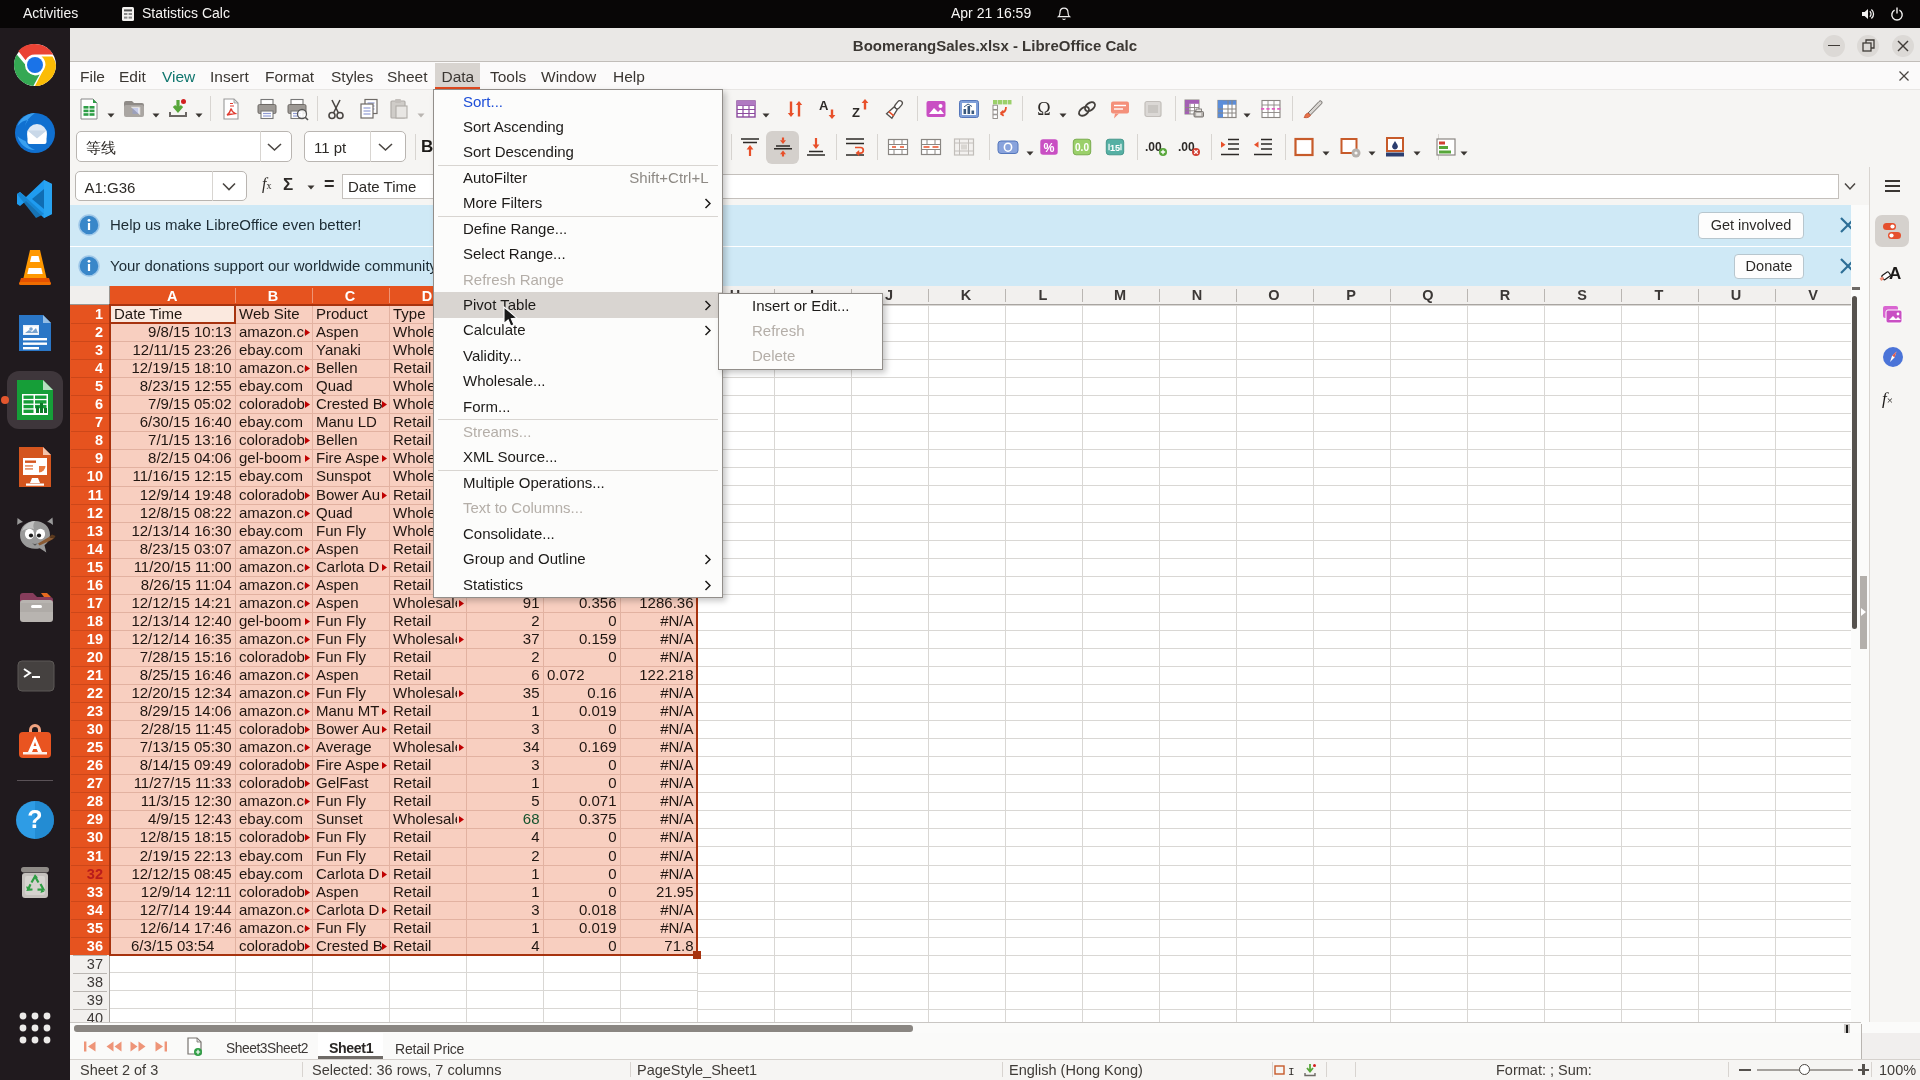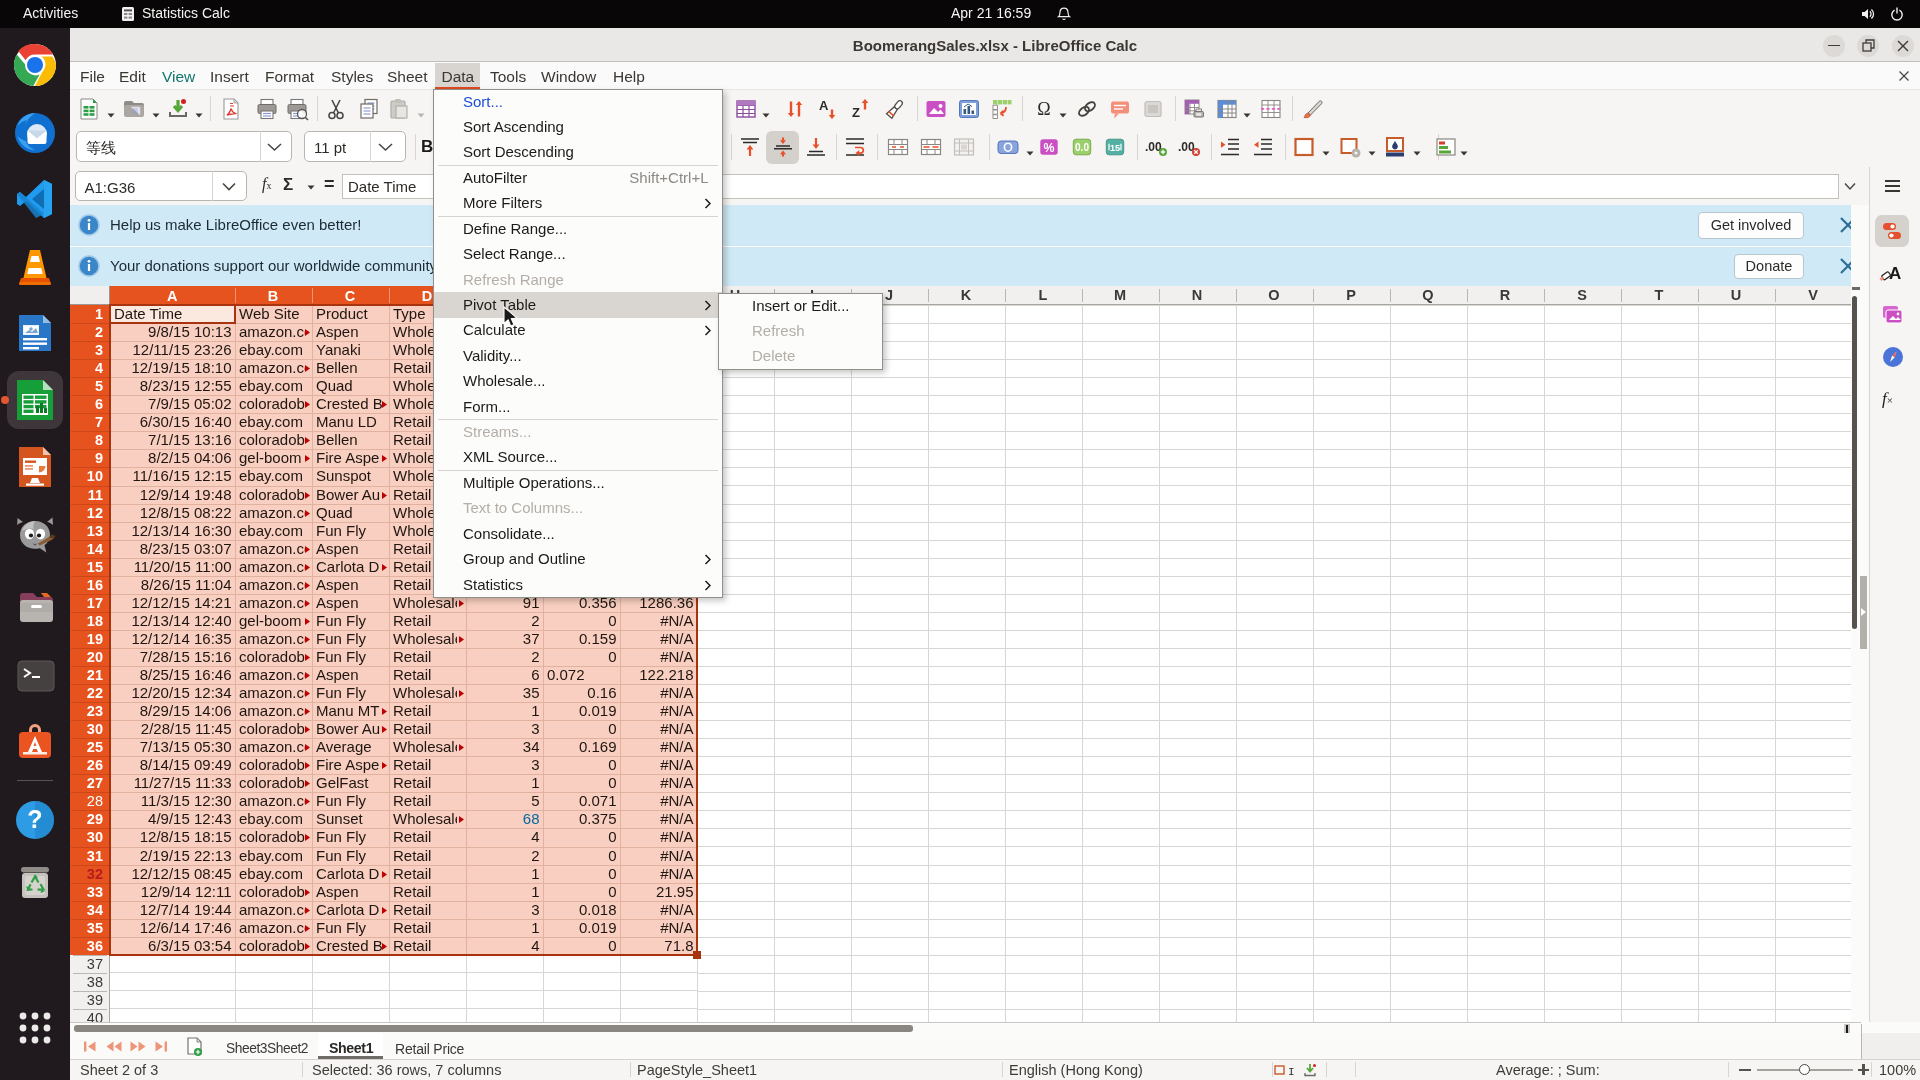--- a/index.html
+++ b/index.html
@@ -691,21 +691,21 @@
 <div class="ab" style="left:70px;top:702.1px;width:33px;height:18.05px;color:#fff;font-size:14.5px;font-weight:bold;text-align:right;line-height:18.05px">23</div>
 <div class="ab" style="left:71px;top:720.1500000000001px;width:38px;height:1px;background:rgba(120,30,5,0.22)"></div>
 <div class="ab" style="left:70px;top:720.1500000000001px;width:33px;height:18.05px;color:#fff;font-size:14.5px;font-weight:bold;text-align:right;line-height:18.05px">30</div>
 <div class="ab" style="left:71px;top:738.2px;width:38px;height:1px;background:rgba(120,30,5,0.22)"></div>
 <div class="ab" style="left:70px;top:738.2px;width:33px;height:18.05px;color:#fff;font-size:14.5px;font-weight:bold;text-align:right;line-height:18.05px">25</div>
 <div class="ab" style="left:71px;top:756.25px;width:38px;height:1px;background:rgba(120,30,5,0.22)"></div>
 <div class="ab" style="left:70px;top:756.25px;width:33px;height:18.05px;color:#fff;font-size:14.5px;font-weight:bold;text-align:right;line-height:18.05px">26</div>
 <div class="ab" style="left:71px;top:774.3px;width:38px;height:1px;background:rgba(120,30,5,0.22)"></div>
 <div class="ab" style="left:70px;top:774.3px;width:33px;height:18.05px;color:#fff;font-size:14.5px;font-weight:bold;text-align:right;line-height:18.05px">27</div>
 <div class="ab" style="left:71px;top:792.35px;width:38px;height:1px;background:rgba(120,30,5,0.22)"></div>
-<div class="ab" style="left:70px;top:792.35px;width:33px;height:18.05px;color:#fff;font-size:14.5px;font-weight:normal;text-align:right;line-height:18.05px">28</div>
+<div class="ab" style="left:70px;top:792.35px;width:33px;height:18.05px;color:#fff;font-size:14.5px;font-weight:bold;text-align:right;line-height:18.05px">28</div>
 <div class="ab" style="left:71px;top:810.4000000000001px;width:38px;height:1px;background:rgba(120,30,5,0.22)"></div>
 <div class="ab" style="left:70px;top:810.4000000000001px;width:33px;height:18.05px;color:#fff;font-size:14.5px;font-weight:bold;text-align:right;line-height:18.05px">29</div>
 <div class="ab" style="left:71px;top:828.45px;width:38px;height:1px;background:rgba(120,30,5,0.22)"></div>
 <div class="ab" style="left:70px;top:828.45px;width:33px;height:18.05px;color:#fff;font-size:14.5px;font-weight:bold;text-align:right;line-height:18.05px">30</div>
 <div class="ab" style="left:71px;top:846.5px;width:38px;height:1px;background:rgba(120,30,5,0.22)"></div>
 <div class="ab" style="left:70px;top:846.5px;width:33px;height:18.05px;color:#fff;font-size:14.5px;font-weight:bold;text-align:right;line-height:18.05px">31</div>
 <div class="ab" style="left:71px;top:864.5500000000001px;width:38px;height:1px;background:rgba(120,30,5,0.22)"></div>
 <div class="ab" style="left:70px;top:864.5500000000001px;width:33px;height:18.05px;color:#b91c1c;font-size:14.5px;font-weight:bold;text-align:right;line-height:18.05px">32</div>
 <div class="ab" style="left:71px;top:882.6px;width:38px;height:1px;background:rgba(120,30,5,0.22)"></div>
 <div class="ab" style="left:70px;top:882.6px;width:33px;height:18.05px;color:#fff;font-size:14.5px;font-weight:bold;text-align:right;line-height:18.05px">33</div>
@@ -1050,21 +1050,21 @@
 <div class="ab" style="left:470.0px;top:792.35px;width:69.5px;height:18.05px;line-height:18.55px;font-size:15px;color:#201611;text-align:right;white-space:nowrap">5</div>
 <div class="ab" style="left:547.0px;top:792.35px;width:69.5px;height:18.05px;line-height:18.55px;font-size:15px;color:#201611;text-align:right;white-space:nowrap">0.071</div>
 <div class="ab" style="left:624.0px;top:792.35px;width:69.5px;height:18.05px;line-height:18.55px;font-size:15px;color:#201611;text-align:right;white-space:nowrap">#N/A</div>
 <div class="ab" style="left:114px;top:810.4000000000001px;width:117.5px;height:18.05px;line-height:18.55px;font-size:15px;color:#201611;text-align:right;white-space:nowrap;overflow:hidden">4/9/15 12:43</div>
 <div class="ab" style="left:239.0px;top:810.4000000000001px;width:65.5px;height:18.05px;line-height:18.55px;font-size:15px;color:#201611;white-space:nowrap;overflow:hidden">ebay.com</div>
 <div class="ab" style="left:316.0px;top:810.4000000000001px;width:65.5px;height:18.05px;line-height:18.55px;font-size:15px;color:#201611;white-space:nowrap;overflow:hidden">Sunset</div>
 <div class="ab" style="left:393.0px;top:810.4000000000001px;width:64px;height:18.05px;line-height:18.55px;font-size:15px;color:#201611;white-space:nowrap;overflow:hidden">Wholesale</div>
 <svg class="ab" style="left:459.0px;top:816.4000000000001px" width="5" height="7" viewBox="0 0 5 7">
       <path d="M0 0l5 3.5L0 7z" fill="#c00000"></path>
     </svg>
-<div class="ab" style="left:470.0px;top:810.4000000000001px;width:69.5px;height:18.05px;line-height:18.55px;font-size:15px;color:#0369a1;text-align:right;white-space:nowrap">68</div>
+<div class="ab" style="left:470.0px;top:810.4000000000001px;width:69.5px;height:18.05px;line-height:18.55px;font-size:15px;color:#14532d;text-align:right;white-space:nowrap">68</div>
 <div class="ab" style="left:547.0px;top:810.4000000000001px;width:69.5px;height:18.05px;line-height:18.55px;font-size:15px;color:#201611;text-align:right;white-space:nowrap">0.375</div>
 <div class="ab" style="left:624.0px;top:810.4000000000001px;width:69.5px;height:18.05px;line-height:18.55px;font-size:15px;color:#201611;text-align:right;white-space:nowrap">#N/A</div>
 <div class="ab" style="left:114px;top:828.45px;width:117.5px;height:18.05px;line-height:18.55px;font-size:15px;color:#201611;text-align:right;white-space:nowrap;overflow:hidden">12/8/15 18:15</div>
 <div class="ab" style="left:239.0px;top:828.45px;width:65.5px;height:18.05px;line-height:18.55px;font-size:15px;color:#201611;white-space:nowrap;overflow:hidden">coloradob</div>
 <svg class="ab" style="left:305.0px;top:834.45px" width="5" height="7" viewBox="0 0 5 7">
       <path d="M0 0l5 3.5L0 7z" fill="#c00000"></path>
     </svg>
 <div class="ab" style="left:316.0px;top:828.45px;width:65.5px;height:18.05px;line-height:18.55px;font-size:15px;color:#201611;white-space:nowrap;overflow:hidden">Fun Fly</div>
 <div class="ab" style="left:393.0px;top:828.45px;width:64px;height:18.05px;line-height:18.55px;font-size:15px;color:#201611;white-space:nowrap;overflow:hidden">Retail</div>
 <div class="ab" style="left:470.0px;top:828.45px;width:69.5px;height:18.05px;line-height:18.55px;font-size:15px;color:#201611;text-align:right;white-space:nowrap">4</div>
@@ -1113,21 +1113,21 @@
 <div class="ab" style="left:114px;top:918.7px;width:117.5px;height:18.05px;line-height:18.55px;font-size:15px;color:#201611;text-align:right;white-space:nowrap;overflow:hidden">12/6/14 17:46</div>
 <div class="ab" style="left:239.0px;top:918.7px;width:65.5px;height:18.05px;line-height:18.55px;font-size:15px;color:#201611;white-space:nowrap;overflow:hidden">amazon.co</div>
 <svg class="ab" style="left:305.0px;top:924.7px" width="5" height="7" viewBox="0 0 5 7">
       <path d="M0 0l5 3.5L0 7z" fill="#c00000"></path>
     </svg>
 <div class="ab" style="left:316.0px;top:918.7px;width:65.5px;height:18.05px;line-height:18.55px;font-size:15px;color:#201611;white-space:nowrap;overflow:hidden">Fun Fly</div>
 <div class="ab" style="left:393.0px;top:918.7px;width:64px;height:18.05px;line-height:18.55px;font-size:15px;color:#201611;white-space:nowrap;overflow:hidden">Retail</div>
 <div class="ab" style="left:470.0px;top:918.7px;width:69.5px;height:18.05px;line-height:18.55px;font-size:15px;color:#201611;text-align:right;white-space:nowrap">1</div>
 <div class="ab" style="left:547.0px;top:918.7px;width:69.5px;height:18.05px;line-height:18.55px;font-size:15px;color:#201611;text-align:right;white-space:nowrap">0.019</div>
 <div class="ab" style="left:624.0px;top:918.7px;width:69.5px;height:18.05px;line-height:18.55px;font-size:15px;color:#201611;text-align:right;white-space:nowrap">#N/A</div>
-<div class="ab" style="left:114px;top:936.75px;width:117.5px;height:18.05px;line-height:18.55px;font-size:15px;color:#201611;text-align:right;white-space:nowrap;overflow:hidden">6/3/15 03:54</div>
+<div class="ab" style="left:114px;top:936.75px;width:117.5px;height:18.05px;line-height:18.55px;font-size:15px;color:#201611;text-align:center;white-space:nowrap;overflow:hidden">6/3/15 03:54</div>
 <div class="ab" style="left:239.0px;top:936.75px;width:65.5px;height:18.05px;line-height:18.55px;font-size:15px;color:#201611;white-space:nowrap;overflow:hidden">coloradob</div>
 <svg class="ab" style="left:305.0px;top:942.75px" width="5" height="7" viewBox="0 0 5 7">
       <path d="M0 0l5 3.5L0 7z" fill="#c00000"></path>
     </svg>
 <div class="ab" style="left:316.0px;top:936.75px;width:65.5px;height:18.05px;line-height:18.55px;font-size:15px;color:#201611;white-space:nowrap;overflow:hidden">Crested B</div>
 <svg class="ab" style="left:382.0px;top:942.75px" width="5" height="7" viewBox="0 0 5 7">
       <path d="M0 0l5 3.5L0 7z" fill="#c00000"></path>
     </svg>
 <div class="ab" style="left:393.0px;top:936.75px;width:64px;height:18.05px;line-height:18.55px;font-size:15px;color:#201611;white-space:nowrap;overflow:hidden">Retail</div>
 <div class="ab" style="left:470.0px;top:936.75px;width:69.5px;height:18.05px;line-height:18.55px;font-size:15px;color:#201611;text-align:right;white-space:nowrap">4</div>
@@ -1218,21 +1218,21 @@
 <div class="ab" style="left:226px;top:1040.5px;font-size:13.8px;color:#3c3836;letter-spacing:-0.45px">Sheet3Sheet2</div>
 <div class="ab" style="left:318px;top:1033px;width:65px;height:25.5px;background:#fff"></div>
 <div class="ab" style="left:318px;top:1055.5px;width:65px;height:3px;background:#6f6b67"></div>
 <div class="ab" style="left:329px;top:1040px;font-size:14.2px;font-weight:bold;color:#2b2826;letter-spacing:-0.4px">Sheet1</div>
 <div class="ab" style="left:395px;top:1040.5px;font-size:14px;color:#3c3836;letter-spacing:-0.2px">Retail Price</div>
 <div class="ab" style="left:70px;top:1058.5px;width:1850px;height:21.5px;background:#f6f5f3;border-top:1px solid #d5d1cd"></div>
 <div class="ab" style="left:80px;top:1062px;font-size:14.5px;color:#3f3b37">Sheet 2 of 3</div>
 <div class="ab" style="left:312px;top:1062px;font-size:14.5px;color:#3f3b37">Selected: 36 rows, 7 columns</div>
 <div class="ab" style="left:637px;top:1062px;font-size:14.5px;color:#3f3b37">PageStyle_Sheet1</div>
 <div class="ab" style="left:1009px;top:1062px;font-size:14.5px;color:#3f3b37">English (Hong Kong)</div>
-<div class="ab" style="left:1496px;top:1062px;font-size:14.5px;color:#3f3b37">Average: ; Sum:</div>
+<div class="ab" style="left:1496px;top:1062px;font-size:14.5px;color:#3f3b37">Format: ; Sum:</div>
 <div class="ab" style="left:302px;top:1062px;width:1px;height:15px;background:#d8d4d0"></div>
 <div class="ab" style="left:630px;top:1062px;width:1px;height:15px;background:#d8d4d0"></div>
 <div class="ab" style="left:1002px;top:1062px;width:1px;height:15px;background:#d8d4d0"></div>
 <div class="ab" style="left:1272px;top:1062px;width:1px;height:15px;background:#d8d4d0"></div>
 <div class="ab" style="left:1326px;top:1062px;width:1px;height:15px;background:#d8d4d0"></div>
 <div class="ab" style="left:1355px;top:1062px;width:1px;height:15px;background:#d8d4d0"></div>
 <div class="ab" style="left:1728px;top:1062px;width:1px;height:15px;background:#d8d4d0"></div>
 <div class="ab" style="left:1871px;top:1062px;width:1px;height:15px;background:#d8d4d0"></div>
 <svg class="ab" style="left:1274px;top:1064px" width="22" height="12" viewBox="0 0 22 12">
 <rect x="1" y="2" width="9" height="8" fill="none" stroke="#c75b2a" stroke-width="1.4"></rect>

